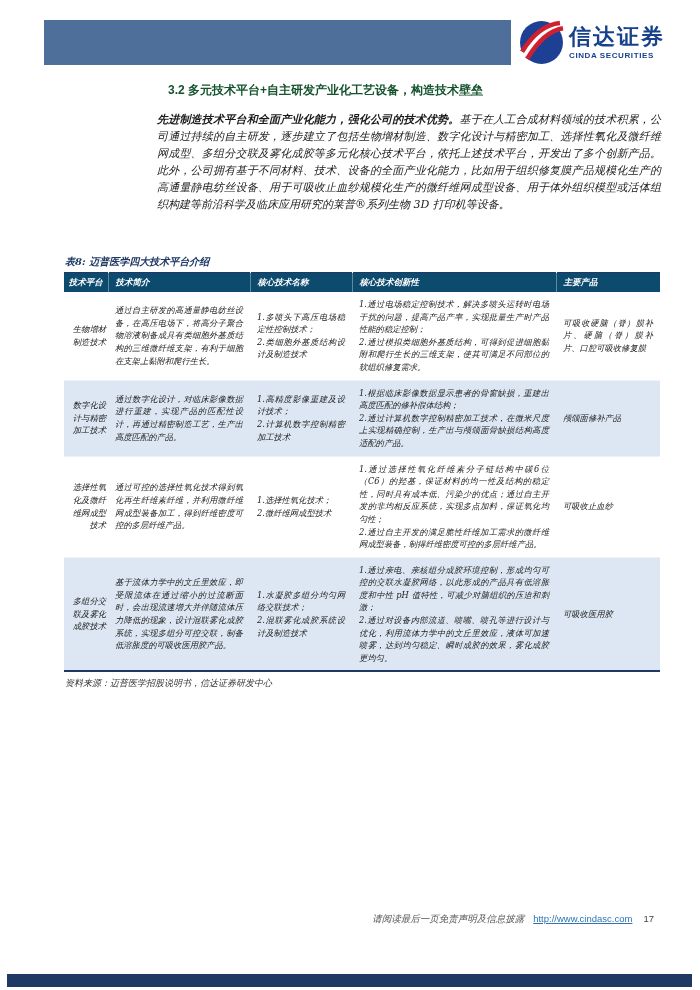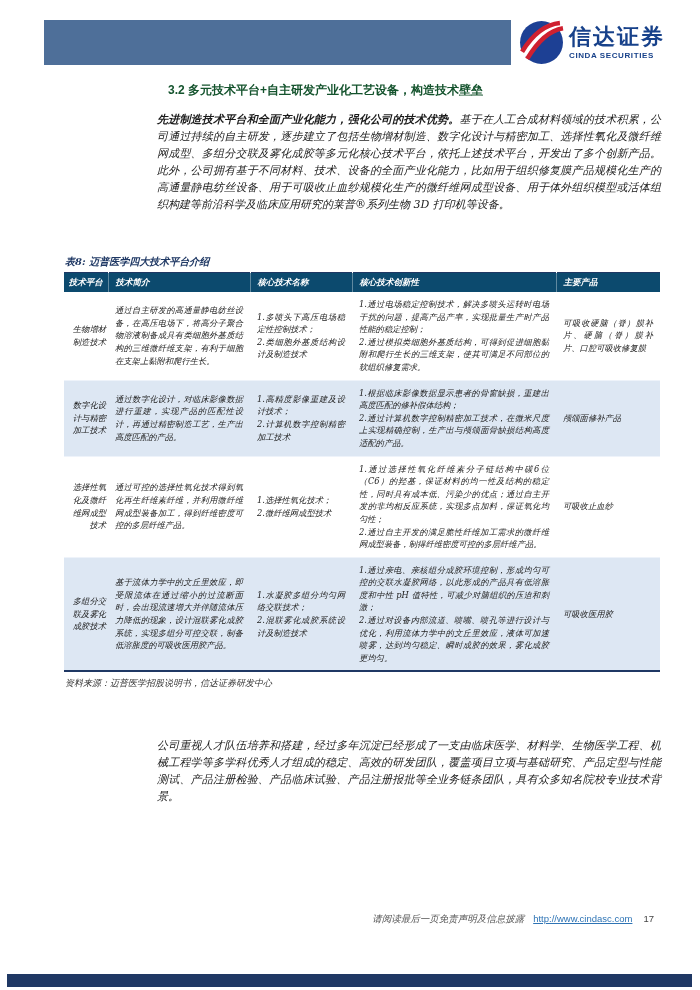--- a/index.html
+++ b/index.html
@@ -131,21 +131,20 @@
 2.混联雾化成胶系统设计及制造技术</td>
           <td class="multiline">1.通过亲电、亲核组分成胶环境控制，形成均匀可控的交联水凝胶网络，以此形成的产品具有低溶胀度和中性 pH 值特性，可减少对脑组织的压迫和刺激；
 2.通过对设备内部流道、喷嘴、喷孔等进行设计与优化，利用流体力学中的文丘里效应，液体可加速喷雾，达到均匀稳定、瞬时成胶的效果，雾化成胶更均匀。</td>
           <td>可吸收医用胶</td>
         </tr>
       </tbody>
     </table>
     <div class="source">资料来源：迈普医学招股说明书，信达证券研发中心</div>
   </div>
 
-  <p class="para para2">公司重视人才队伍培养和搭建，经过多年沉淀已经形成了一支由临床医学、材料学、生物医学工程、机械工程学等多学科优秀人才组成的稳定、高效的研发团队，覆盖项目立项与基础研究、产品定型与性能测试、产品注册检验、产品临床试验、产品注册报批等全业务链条团队，具有众多知名院校专业技术背景。</p>
 
   <div class="footer">
     <span class="disc">请阅读最后一页免责声明及信息披露</span><a class="url">http://www.cindasc.com</a><span class="pageno">17</span>
   </div>
 
   <div class="bottom-bar"></div>
 
 </div>
 
 </body></html>

